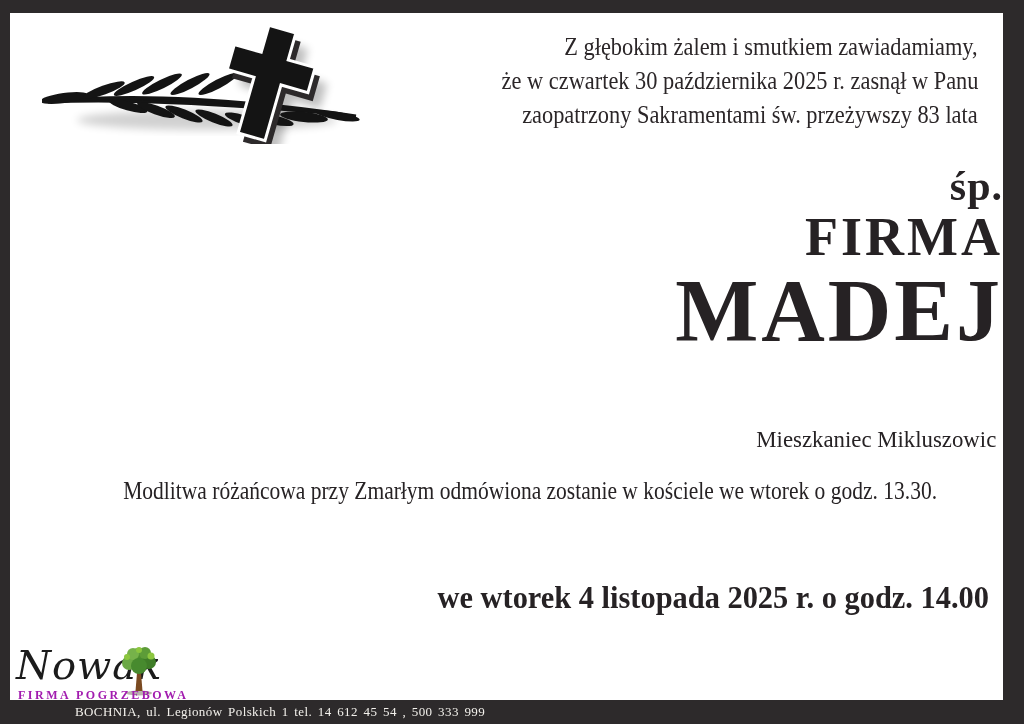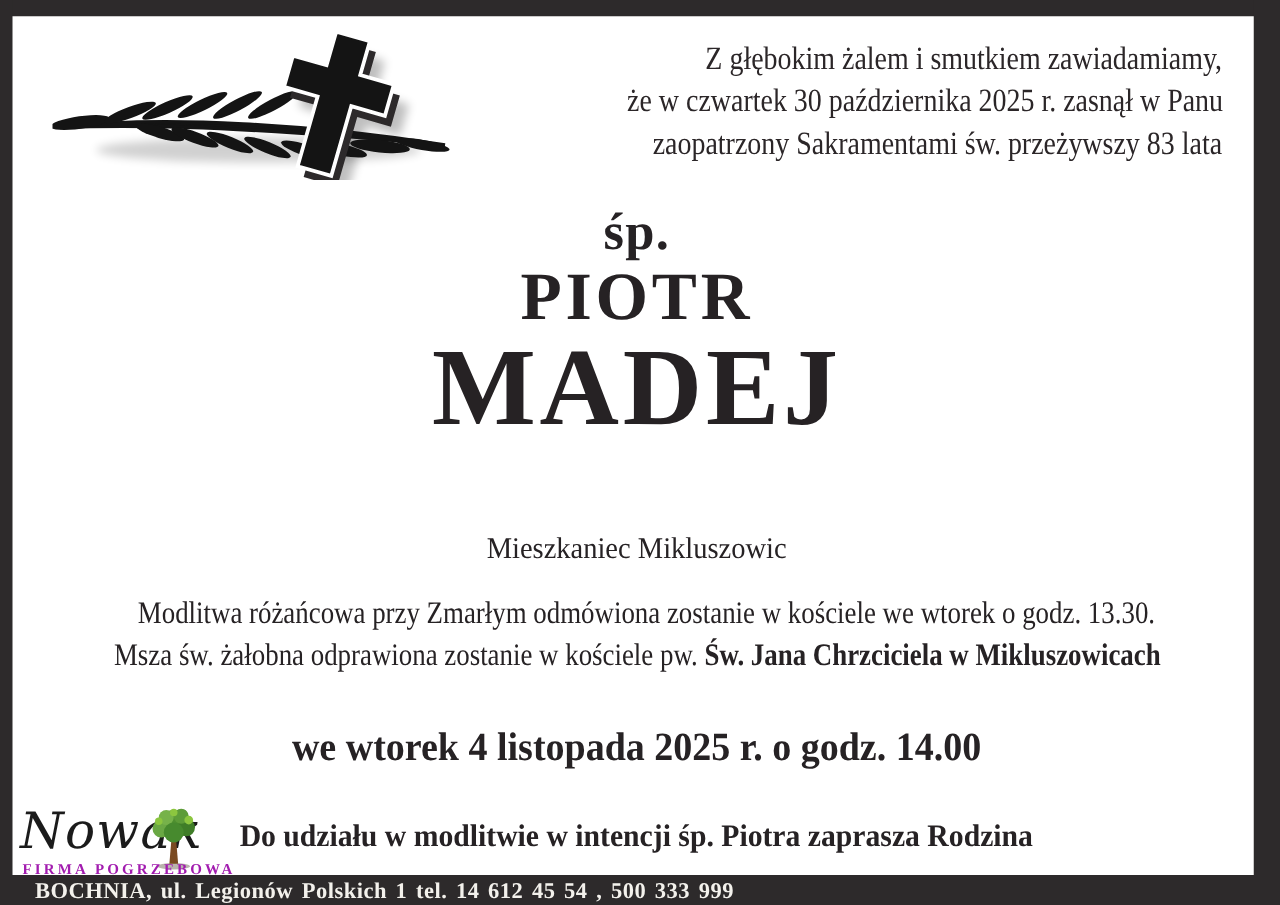--- a/index.html
+++ b/index.html
@@ -15,25 +15,25 @@
   
   .frame-top{position:absolute;top:0;left:0;right:0;height:13px;background:#2d2a2b;}
   .frame-left{position:absolute;top:0;bottom:0;left:0;width:10px;background:#2d2a2b;}
   .frame-right{position:absolute;top:0;bottom:0;right:0;width:21px;background:#2d2a2b;}
   .bottom-bar{
     position:absolute;left:0;right:0;bottom:0;height:24px;
     background:#2d2a2b;display:flex;align-items:center;
     padding-left:28px;box-sizing:border-box;
   }
   .bottom-bar .addr{
-    color:#f3f1ec;font-weight:bold;font-size:18px;
-    letter-spacing:.4px;word-spacing:2px;white-space:nowrap;
+    color:#f3f1ec;font-weight:normal;font-size:13px;
+    letter-spacing:.4px;word-spacing:2px;white-space:nowrap;margin-left:47px;
   }
   
-  .centerline{position:absolute;left:16px;right:21px;text-align:center;white-space:nowrap;}
+  .centerline{position:absolute;left:16px;right:21px;text-align:right;white-space:nowrap;}
   .cond{display:inline-block;transform:scaleX(.86);transform-origin:center;}
   .cond95{display:inline-block;transform:scaleX(.95);transform-origin:center;}
   
   .intro{
     position:absolute;top:30px;right:46px;
     text-align:right;font-size:26px;line-height:34px;color:#2b2628;
   }
   .intro .cond{transform-origin:right center;}
   
   .memorial{position:absolute;left:42px;top:22px;}
@@ -114,41 +114,35 @@
   <div class="intro">
     <span class="cond">Z głębokim żalem i smutkiem zawiadamiamy,</span><br>
     <span class="cond">że w czwartek 30 października 2025 r. zasnął w Panu</span><br>
     <span class="cond">zaopatrzony Sakramentami św. przeżywszy 83 lata</span>
   </div>
 
   <div class="centerline sp">
     <span>śp.</span>
   </div>
   <div class="centerline first-name">
-    <span>PIOTR</span>
+    <span>FIRMA</span>
   </div>
   <div class="centerline last-name">
     <span>MADEJ</span>
   </div>
 
   <div class="centerline residence">
     <span class="cond95">Mieszkaniec Mikluszowic</span>
   </div>
 
   <div class="centerline rosary">
     <span class="cond">Modlitwa różańcowa przy Zmarłym odmówiona zostanie w kościele we wtorek o godz. 13.30.</span>
   </div>
-  <div class="centerline mass">
-    <span class="cond"><span>Msza św. żałobna odprawiona zostanie w kościele pw. </span><b>Św. Jana Chrzciciela w Mikluszowicach</b></span>
-  </div>
   <div class="centerline mass-datetime">
     <span class="cond95">we wtorek 4 listopada 2025 r. o godz. 14.00</span>
-  </div>
-  <div class="centerline invitation">
-    <span class="cond95">Do udziału w modlitwie w intencji śp. Piotra zaprasza Rodzina</span>
   </div>
 
   <div class="logo">
     <span class="logo-name">Nowak</span>
     <span class="logo-tree">
       <svg width="42" height="52" viewBox="0 0 42 52">
         <ellipse cx="21" cy="47" rx="13" ry="2.6" fill="#b9b4ac"></ellipse>
         <path d="M19,27 L23,27 L24.5,45 L17.5,45 Z" fill="#7a4a21"></path>
         <circle cx="21" cy="13" r="11" fill="#4e8f2f"></circle>
         <circle cx="11" cy="17" r="7" fill="#6aa844"></circle>

